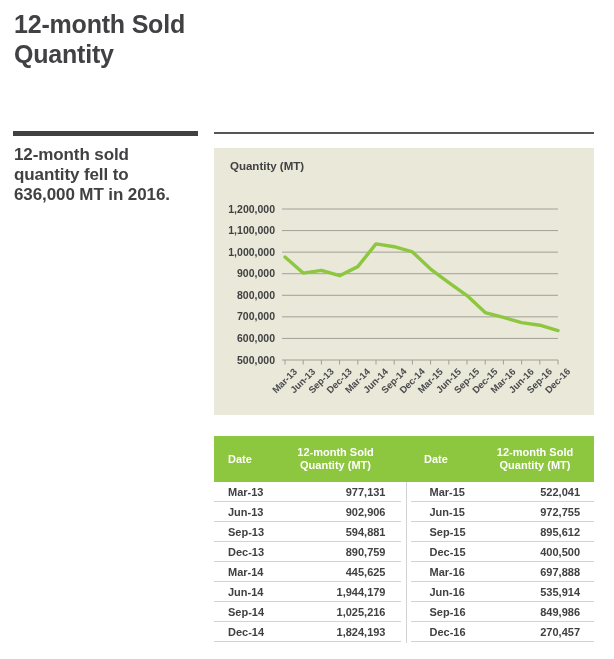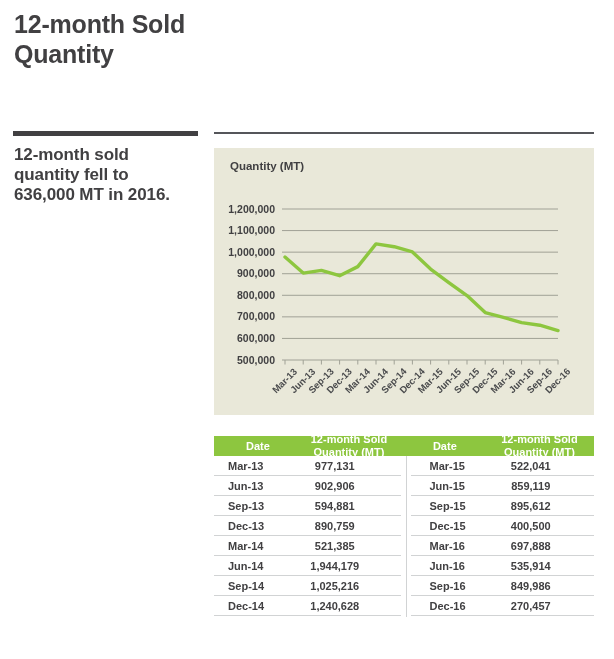--- a/index.html
+++ b/index.html
@@ -27,23 +27,22 @@
     position:absolute;left:214px;top:148px;width:380px;height:267px;background:#e9e8d9;
   }
   .chart-title{
     position:absolute;left:16px;top:12px;font-size:11.5px;font-weight:bold;color:#414042;
   }
   .chart-svg{position:absolute;left:0;top:0;}
   .data-table{
     position:absolute;left:214px;top:436px;width:380px;font-size:11px;
   }
   .table-header{
-    display:flex;height:20px;background:#8dc63f;color:#ffffff;font-weight:bold;
+    display:flex;height:46px;background:#8dc63f;color:#ffffff;font-weight:bold;
     align-items:center;
-    padding-left:18px;
   }
   .th-half{display:flex;align-items:center;height:100%;}
   .th-half.left{width:192px;}
   .th-half.right{width:188px;}
   .th-date{box-sizing:border-box;width:70px;}
   .th-half.left  .th-date{padding-left:14px;}
   .th-half.right .th-date{padding-left:18px;}
   .th-qty{flex:1;text-align:center;line-height:13px;white-space:pre-line;}
   .th-half.left .th-qty{padding-right:19px;}
   .table-body{display:flex;position:relative;}
@@ -53,21 +52,21 @@
   .v-divider{
     position:absolute;left:192px;top:0;width:1px;height:161px;background:#d1d3d4;
   }
   .t-row{
     display:flex;align-items:center;height:20px;box-sizing:border-box;
     border-bottom:1px solid #d1d3d4;font-weight:bold;color:#414042;
   }
   .t-date{box-sizing:border-box;width:70px;}
   .half-rows.left  .t-date{padding-left:14px;}
   .half-rows.right .t-date{padding-left:18px;}
-  .t-qty{flex:1;text-align:center;}
+  .t-qty{flex:1;text-align:right;}
   .half-rows.left  .t-qty{padding-right:16px;}
   .half-rows.right .t-qty{padding-right:14px;}
 </style>
 </head>
 <body>
 
 <div class="page-title">12-month Sold
 Quantity</div>
 
 <div class="left-rule"></div>
@@ -159,44 +158,44 @@
         <div class="t-row">
           <div class="t-date">Sep-13</div>
           <div class="t-qty">594,881</div>
         </div>
         <div class="t-row">
           <div class="t-date">Dec-13</div>
           <div class="t-qty">890,759</div>
         </div>
         <div class="t-row">
           <div class="t-date">Mar-14</div>
-          <div class="t-qty">521,385</div>
+          <div class="t-qty">445,625</div>
         </div>
         <div class="t-row">
           <div class="t-date">Jun-14</div>
           <div class="t-qty">1,944,179</div>
         </div>
         <div class="t-row">
           <div class="t-date">Sep-14</div>
           <div class="t-qty">1,025,216</div>
         </div>
         <div class="t-row">
           <div class="t-date">Dec-14</div>
-          <div class="t-qty">1,240,628</div>
+          <div class="t-qty">1,824,193</div>
         </div>
       </div>
     <div class="v-divider"></div>
     <div class="half-rows right">
         <div class="t-row">
           <div class="t-date">Mar-15</div>
           <div class="t-qty">522,041</div>
         </div>
         <div class="t-row">
           <div class="t-date">Jun-15</div>
-          <div class="t-qty">859,119</div>
+          <div class="t-qty">972,755</div>
         </div>
         <div class="t-row">
           <div class="t-date">Sep-15</div>
           <div class="t-qty">895,612</div>
         </div>
         <div class="t-row">
           <div class="t-date">Dec-15</div>
           <div class="t-qty">400,500</div>
         </div>
         <div class="t-row">

